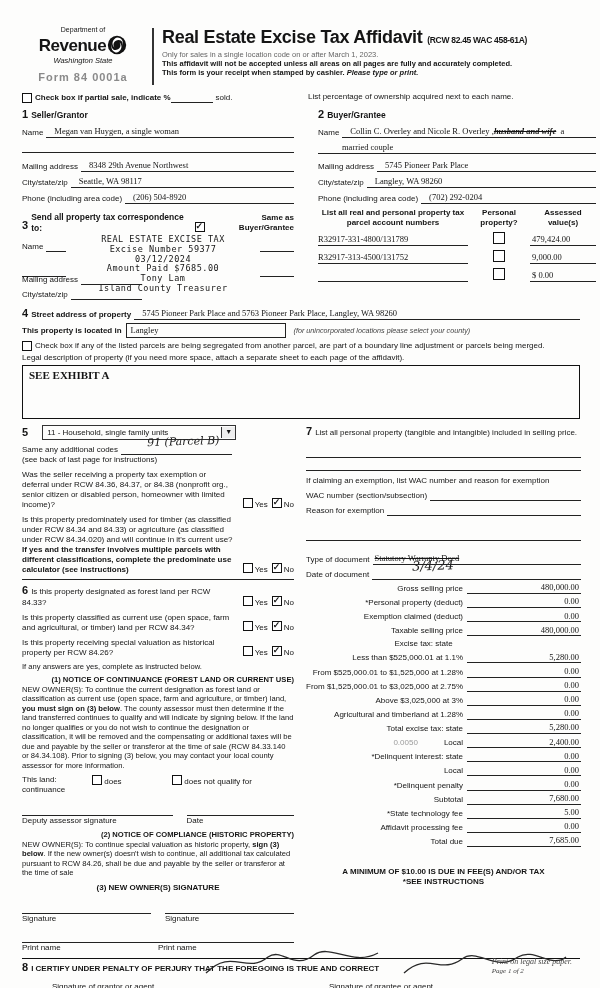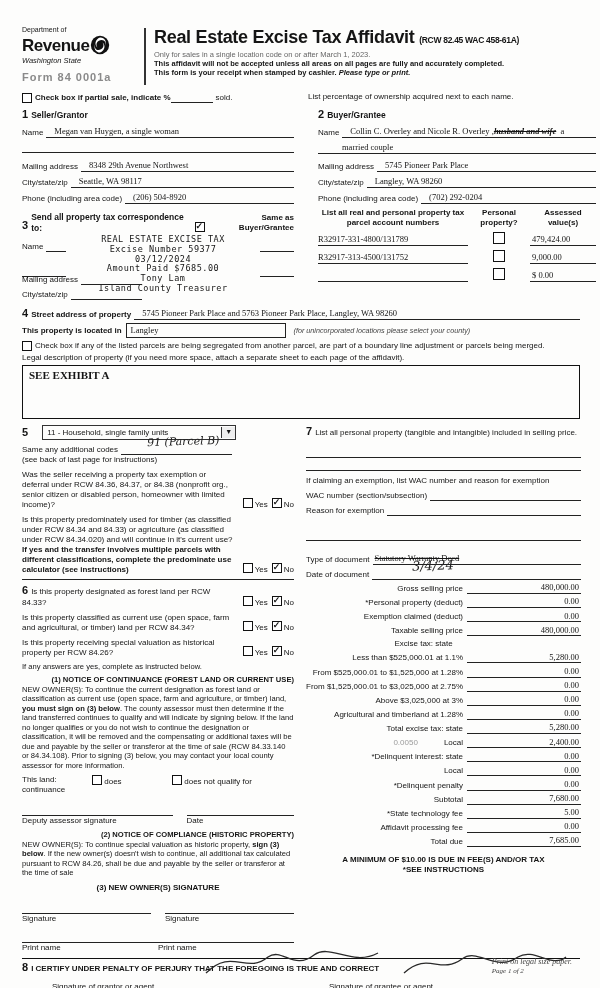--- a/index.html
+++ b/index.html
@@ -5,21 +5,21 @@
   html,body{margin:0;padding:0;background:#ffffff;}
   .page{width:600px;height:988px;box-sizing:border-box;background:#fdfdfc;color:#151515;
         font-family:"Liberation Sans",sans-serif;font-size:8px;line-height:1.25;
         padding:26px 20px 0 22px;position:relative;overflow:hidden;}
   .serif{font-family:"Liberation Serif",serif;}
   .hw{font-family:"DejaVu Serif",serif;font-style:italic;font-size:11px;color:#222;
       display:inline-block;transform:rotate(-2deg);}
   .b{font-weight:bold;text-align:right;} .i{font-style:italic;}
   
   .hdr{display:flex;align-items:flex-start;}
-  .logo{width:122px;flex:none;text-align:left;}
+  .logo{width:122px;flex:none;text-align:center;padding-right:8px;}
   .logo .dept{font-size:7px;}
   .logo .rev{font-size:17px;font-weight:bold;letter-spacing:-0.5px;display:inline-block;}
   .logo .wa{font-size:7.5px;font-style:italic;}
   .formnum{font-size:11px;font-weight:bold;color:#8a8a8a;margin-top:6px;letter-spacing:1px;}
   .hdr-div{width:2px;background:#333;align-self:stretch;margin:2px 8px 0 0;flex:none;}
   .titleblk{flex:1;}
   .title{font-size:18px;font-weight:bold;letter-spacing:-0.3px;}
   .title small{font-size:8.5px;font-weight:bold;}
   .sub1{font-size:7.5px;color:#666;margin-top:1px;}
   .sub2,.sub3{font-size:7.5px;font-weight:bold;}
@@ -421,21 +421,21 @@
           </div>
         <div class="trow">
             <span class="tlabel">Affidavit processing fee</span>
             <span class="tval">0.00</span>
           </div>
         <div class="trow">
             <span class="tlabel">Total due</span>
             <span class="tval">7,685.00</span>
           </div>
       </div>
-      <div class="b" style="text-align:center;margin-top:8px;">A MINIMUM OF $10.00 IS DUE IN FEE(S) AND/OR TAX</div>
+      <div class="b" style="text-align:center;margin-top:20px;">A MINIMUM OF $10.00 IS DUE IN FEE(S) AND/OR TAX</div>
       <div class="b" style="text-align:center;">*SEE INSTRUCTIONS</div>
     </div>
   </div>
 
   <div class="hrb"></div>
   <div style="position:relative;margin-top:2px;">
     <div><span class="secnum">8</span><span class="b">I CERTIFY UNDER PENALTY OF PERJURY THAT THE FOREGOING IS TRUE AND CORRECT</span></div>
     <svg class="sig-svg" style="left:180px;top:-16px;" width="180" height="34" viewBox="0 0 180 34">
       <path d="M4 28 C30 2 44 30 66 12 C80 2 92 26 112 10 C128 -2 150 22 176 8" fill="none" stroke="#2a2a2a" stroke-width="1.3"></path>
     </svg>

